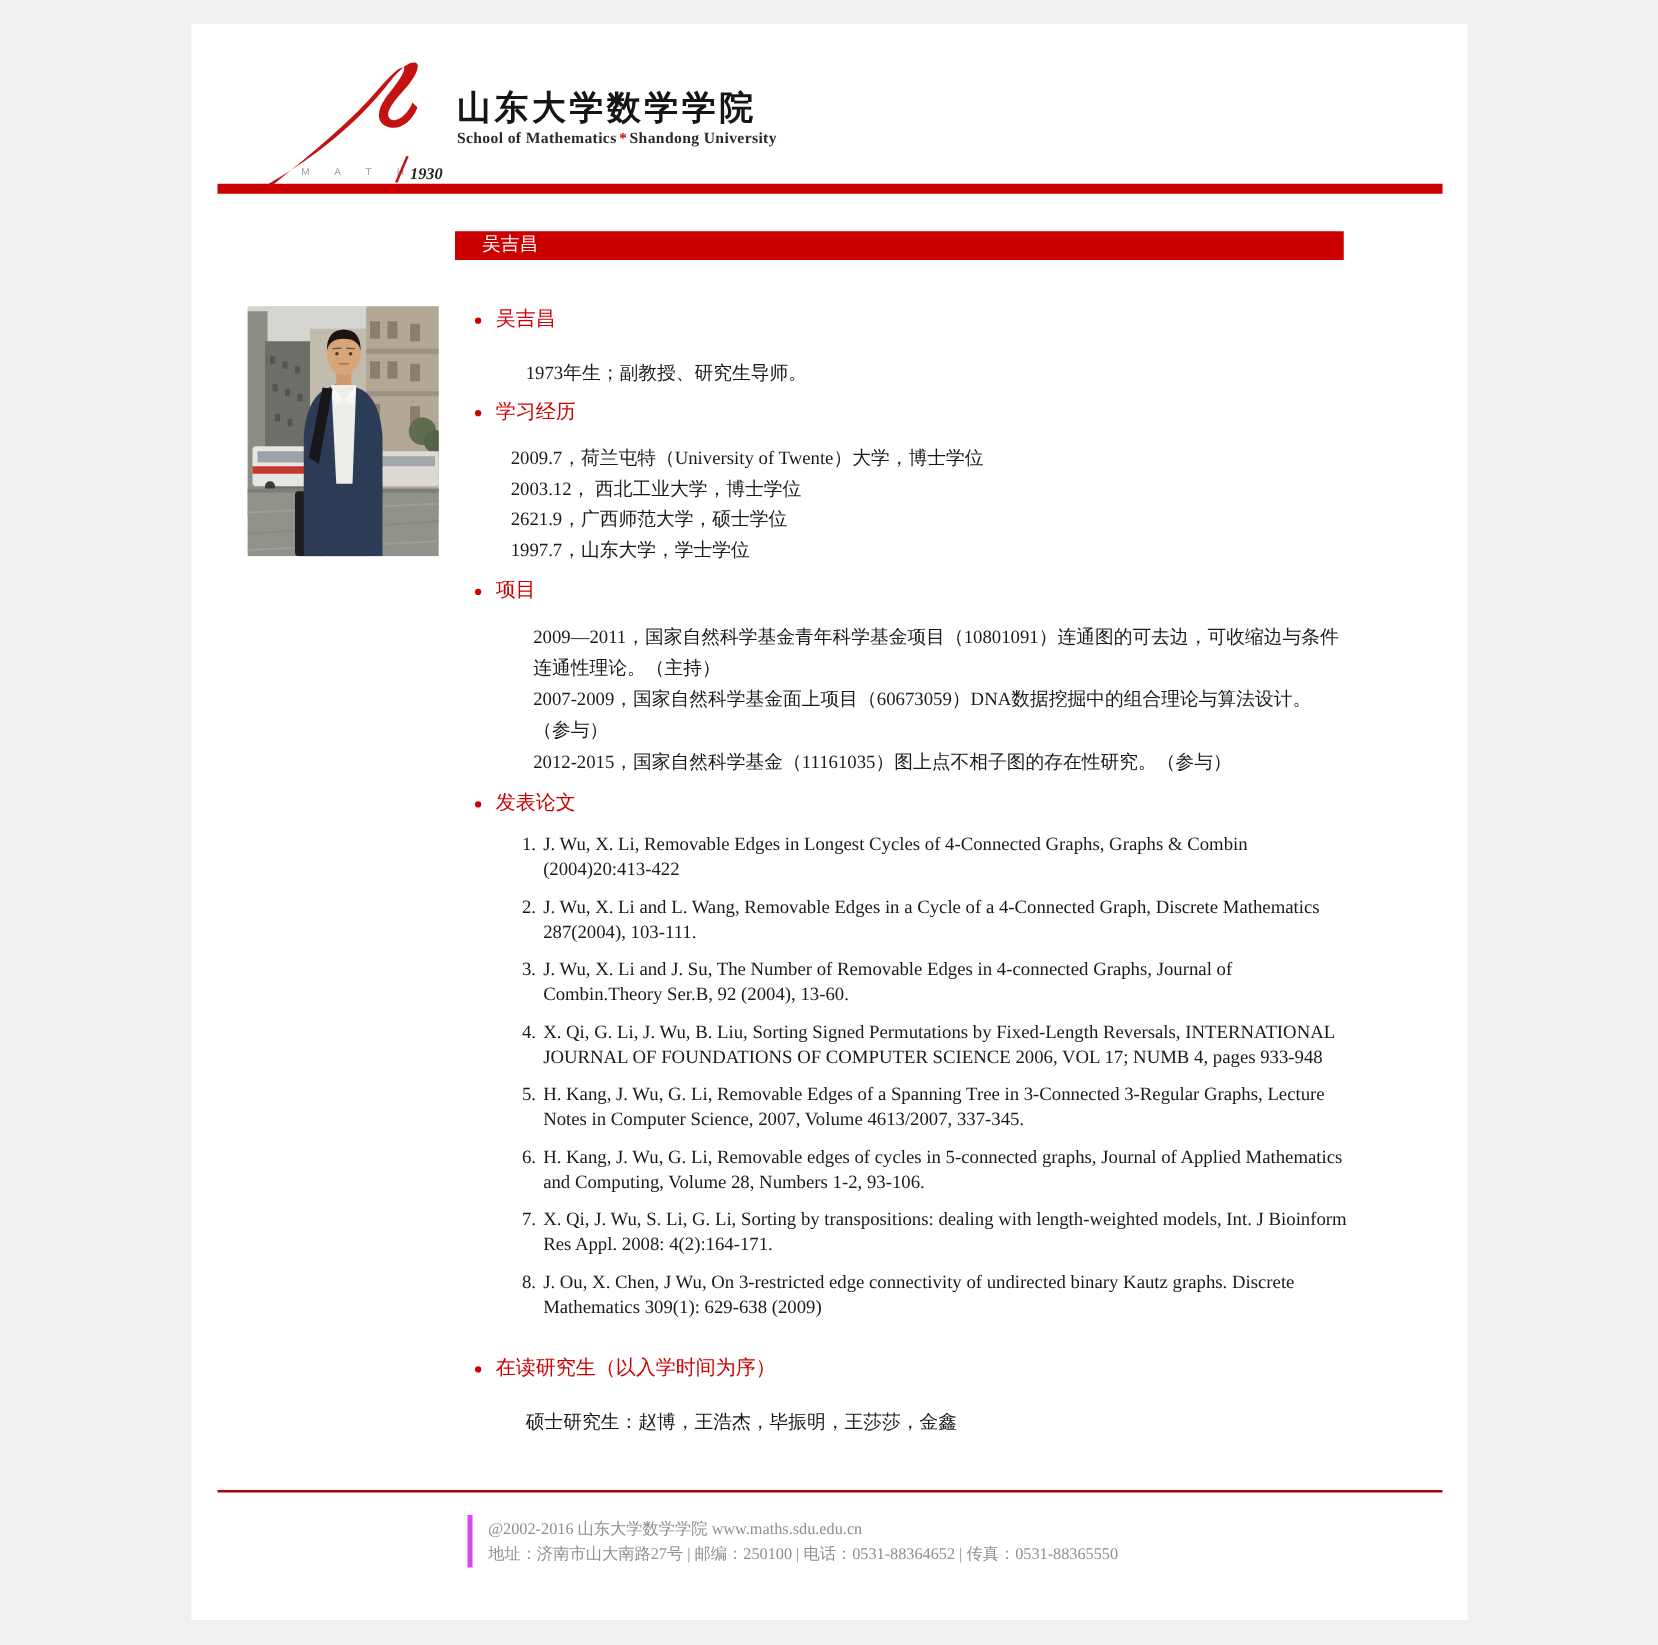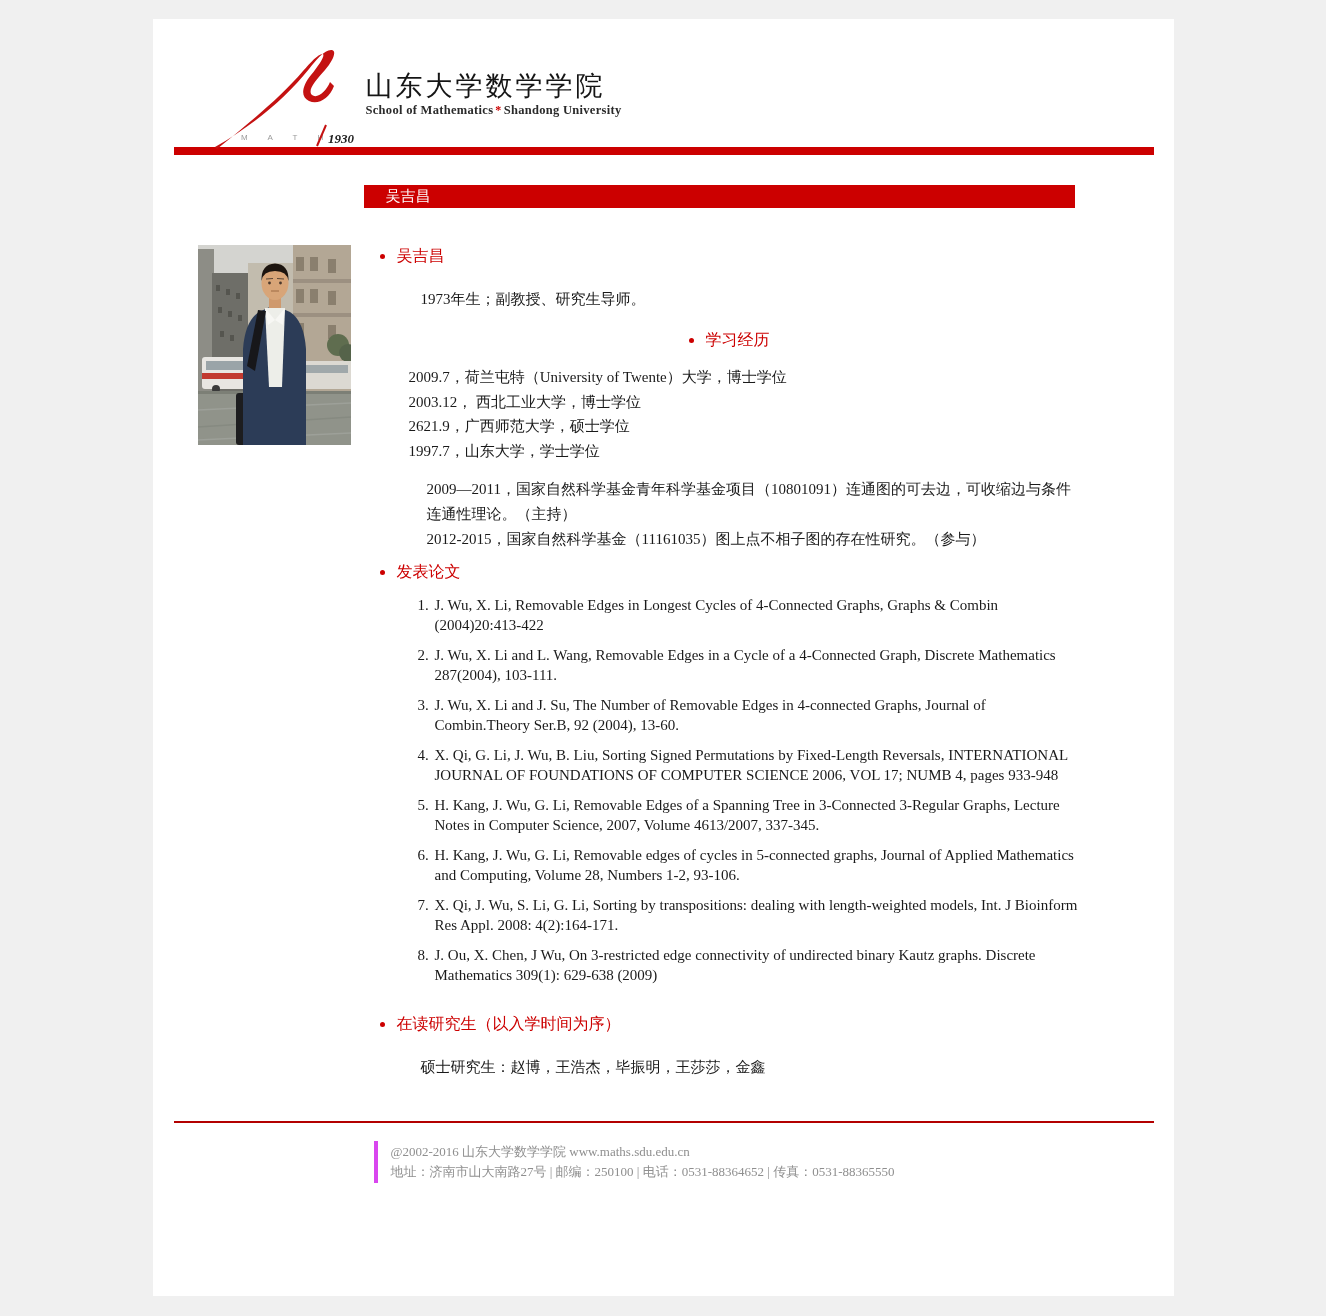--- a/index.html
+++ b/index.html
@@ -18,21 +18,21 @@
   }
 
   
   .site-header { position: relative; height: 128px; }
   .logo {
     position: absolute; left: 60px; top: 18px;
     width: 152px; height: 112px; cursor: pointer;
   }
   .school-block { position: absolute; left: 213px; top: 52px; }
   .school-cn {
-    font-size: 27px; font-weight: normal; color: #151515;
+    font-size: 27px; font-weight: bold; color: #151515;
     letter-spacing: 3px; line-height: 30px;
     font-family: "Liberation Serif", "DejaVu Serif", serif;
   }
   .school-en {
     font-size: 12.5px; font-weight: bold; color: #2a2a2a;
     margin-top: 2px; letter-spacing: 0.3px;
   }
   .school-en .sep { color: #cc0000; font-size: 12px; padding: 0 2px; }
 
   .header-rule { height: 8px; background: #cc0000; margin: 0 20px 0 21px; }
@@ -57,21 +57,21 @@
   .main { margin-left: 221px; width: 705px; }
   .sec-head {
     display: flex; align-items: center;
     color: #cc0000; font-size: 16px; line-height: 22px;
   }
   .sec-head .dot {
     width: 5px; height: 5px; border-radius: 50%;
     background: #cc0000; margin: 1px 12px 0 6px; flex: none;
   }
   .mt37 { margin-top: 37px; }
-  .mt18 { margin-top: 18px; justify-content: center; }
+  .mt18 { margin-top: 8px; }
   .mt9  { margin-top: 9px; }
   .mt28 { margin-top: 28px; }
 
   .para {
     margin: 20px 0 0 47px;
     font-size: 15px; line-height: 24px; color: #1a1a1a;
   }
   .plain-list { margin: 14px 0 0 35px; }
   .plain-list > div { font-size: 15px; line-height: 24.5px; }
   .proj-list { margin: 14px 0 0 53px; }
@@ -208,22 +208,27 @@
       <span class="dot"></span>
       <span>学习经历</span>
     </div>
     <div class="plain-list">
       <div>2009.7，荷兰屯特（University of Twente）大学，博士学位</div>
       <div>2003.12， 西北工业大学，博士学位</div>
       <div>2621.9，广西师范大学，硕士学位</div>
       <div>1997.7，山东大学，学士学位</div>
     </div>
 
+    <div class="sec-head mt9">
+      <span class="dot"></span>
+      <span>项目</span>
+    </div>
     <div class="proj-list">
       <div>2009—2011，国家自然科学基金青年科学基金项目（10801091）连通图的可去边，可收缩边与条件连通性理论。（主持）</div>
+      <div>2007-2009，国家自然科学基金面上项目（60673059）DNA数据挖掘中的组合理论与算法设计。（参与）</div>
       <div>2012-2015，国家自然科学基金（11161035）图上点不相子图的存在性研究。（参与）</div>
     </div>
 
     <div class="sec-head mt9">
       <span class="dot"></span>
       <span>发表论文</span>
     </div>
     <ol class="pub-list">
       <li>J. Wu, X. Li, Removable Edges in Longest Cycles of 4-Connected Graphs, Graphs &amp; Combin (2004)20:413-422</li>
       <li>J. Wu, X. Li and L. Wang, Removable Edges in a Cycle of a 4-Connected Graph, Discrete Mathematics 287(2004), 103-111.</li>

